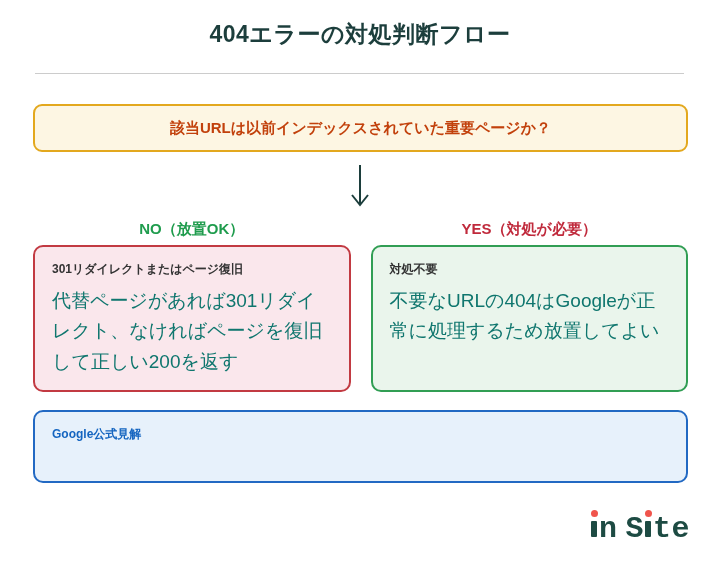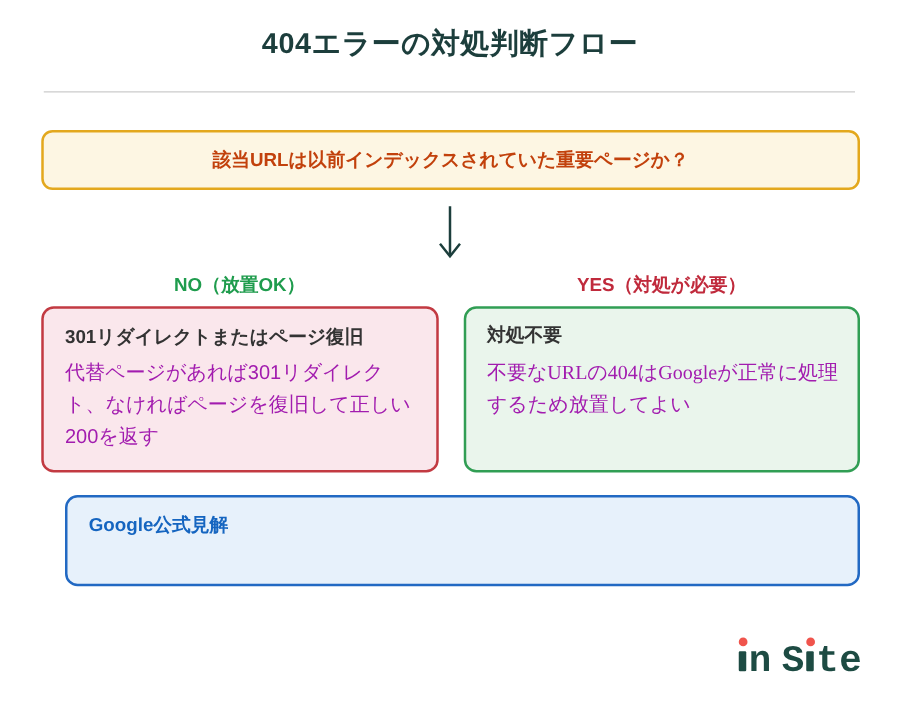--- a/index.html
+++ b/index.html
@@ -78,37 +78,36 @@
     padding: 13px 15px 13px 17px;
     min-height: 92px;
   }
   .branch-box.yes {
     background: var(--yes-box-bg, #fae7ec);
     border: 2px solid var(--yes-box-border, #c23a42);
   }
   .branch-box.no {
     background: var(--no-box-bg, #eaf5ec);
     border: 2px solid var(--no-box-border, #319e54);
-    font-family: Liberation Serif, serif;
   }
   .box-title {
-    font-size: 15px;
+    font-size: 12px;
     font-weight: bold;
     color: #333333;
     margin-bottom: 7px;
     line-height: 19px;
   }
   .box-body {
-    font-size: 16px;
-    color: #a21caf;
+    font-size: 19px;
+    color: #0f766e;
     line-height: 1.6;
   }
 
   .note-box {
-    margin: 18px 32px 0 52px;
+    margin: 18px 32px 0 33px;
     background: var(--note-bg, #e7f1fb);
     border: 2px solid var(--note-border, #2269c3);
     border-radius: 10px;
     padding: 13px 17px 13px 17px;
     min-height: 73px;
   }
   .note-box .box-title {
     color: var(--note-title, #1565c0);
     margin-bottom: 8px;
   }

